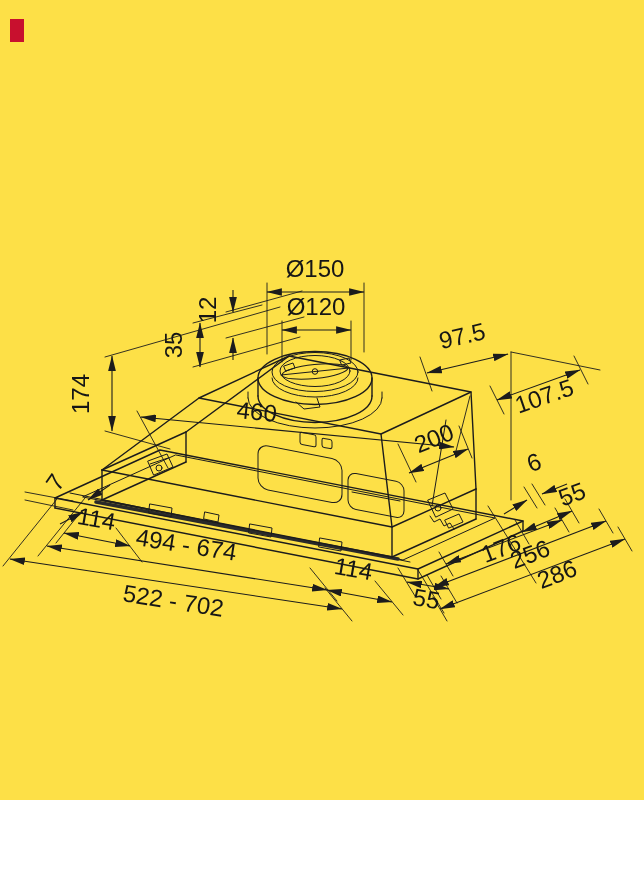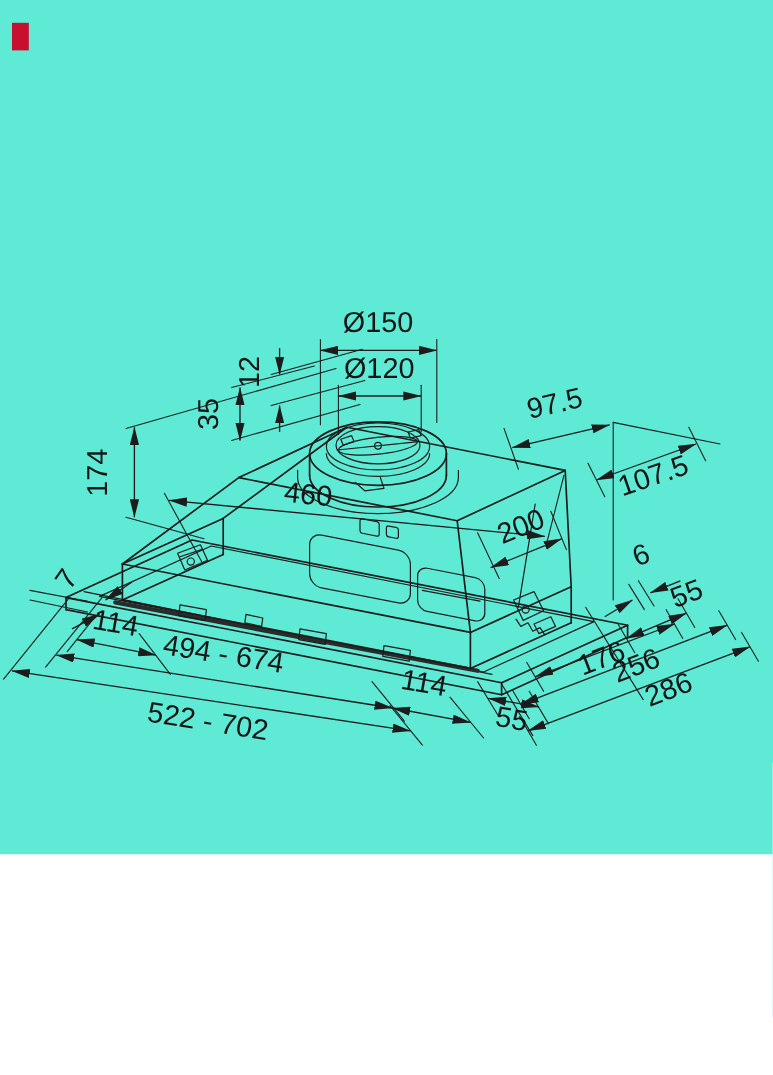--- a/index.html
+++ b/index.html
@@ -1,16 +1,16 @@
 <!DOCTYPE html>
 <html><head>
 <meta charset="utf-8">
 <style>
   html,body{margin:0;padding:0;background:#ffffff;}
-  .page{position:relative;width:644px;height:712px;background:#5eead4;overflow:hidden;
+  .page{position:relative;width:644px;height:800px;background:#fde047;overflow:hidden;
         font-family:"Liberation Sans", sans-serif;}
   svg{position:absolute;left:0;top:0;}
   .body-line{fill:none;stroke:#1c1c1c;stroke-width:1.4;stroke-linejoin:round;stroke-linecap:round;}
   .detail-line{fill:none;stroke:#1c1c1c;stroke-width:1;stroke-linejoin:round;stroke-linecap:round;}
   .rail{fill:none;stroke:#2a2a2a;stroke-width:3.5;stroke-linecap:round;}
   .ext{fill:none;stroke:#1c1c1c;stroke-width:0.9;stroke-linecap:round;}
   .dim{fill:none;stroke:#1c1c1c;stroke-width:1.1;}
   .dim-label{fill:#161616;font-family:"Liberation Sans", sans-serif;font-size:24px;
              text-anchor:middle;}
   .arrowfill{fill:#1c1c1c;}

